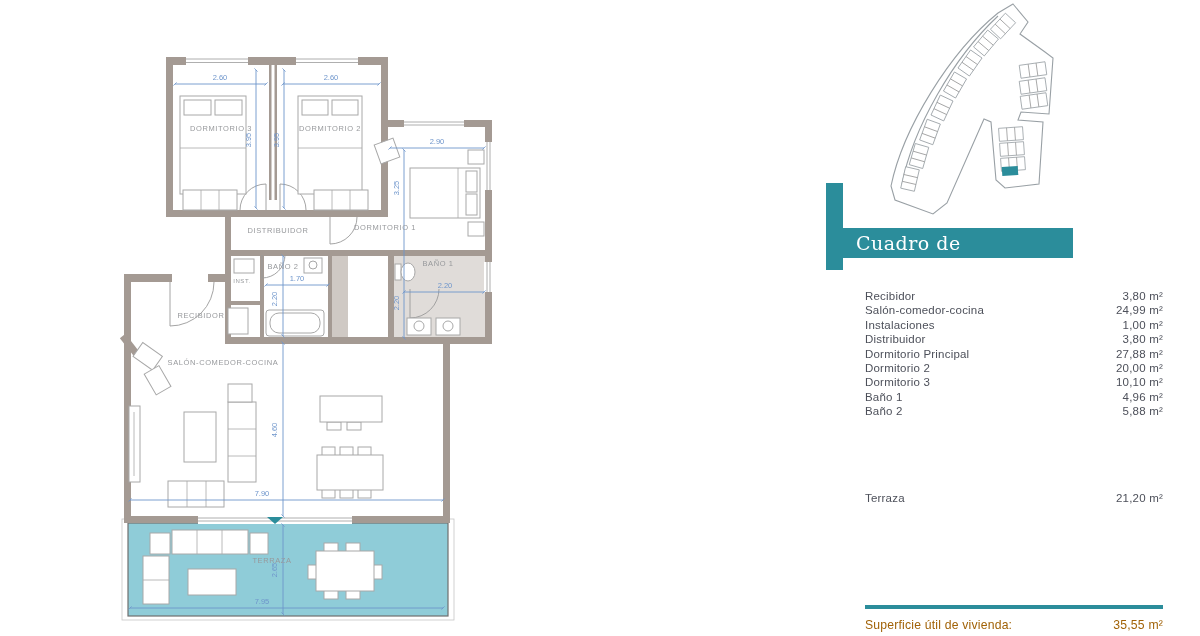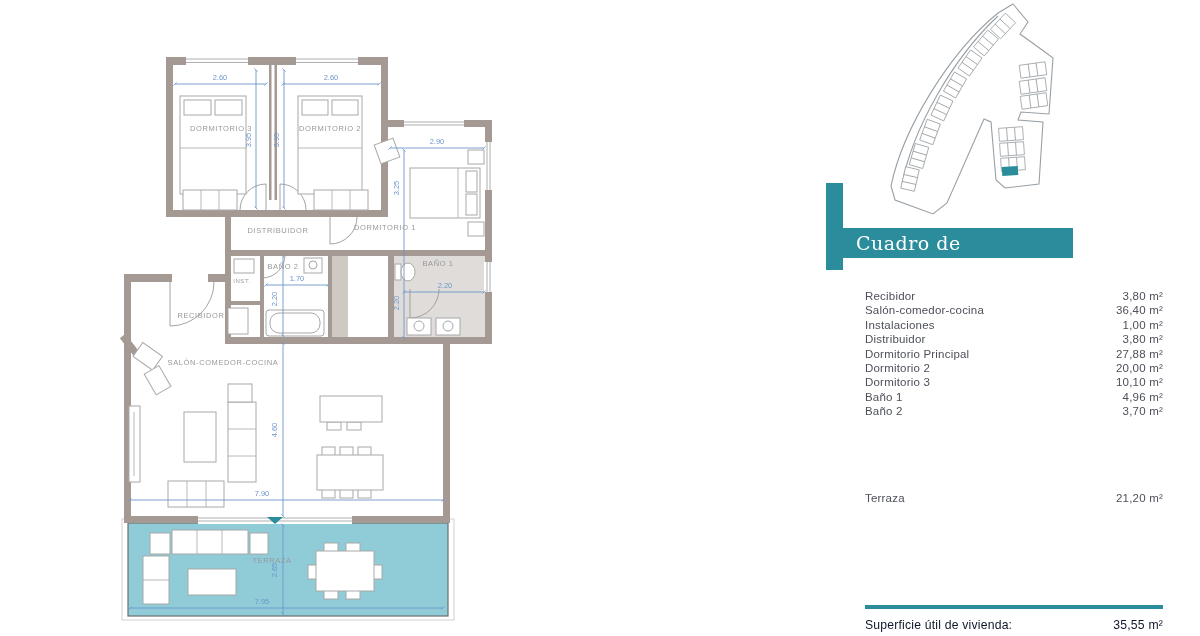--- a/index.html
+++ b/index.html
@@ -23,21 +23,21 @@
   .header-band{position:absolute;left:843px;top:228px;width:230px;height:30px;background:#2b8d9b;
                color:#fff;font-family:"DejaVu Serif",serif;font-size:19px;letter-spacing:0.5px;
                line-height:30px;padding-left:13px;box-sizing:border-box;}
   .surfaces-table{position:absolute;left:865px;top:290px;width:298px;}
   .surface-row{display:flex;justify-content:space-between;height:14.4px;
                font-size:11.5px;letter-spacing:0.2px;color:#4d505a;}
   .terraza-row{position:absolute;left:865px;top:492px;width:298px;display:flex;
                justify-content:space-between;font-size:11.5px;letter-spacing:0.2px;color:#4d505a;}
   .divider{position:absolute;left:865px;top:605px;width:298px;height:4px;background:#2b8d9b;}
   .total-row{position:absolute;left:865px;top:618px;width:298px;display:flex;
-             justify-content:space-between;font-size:12.2px;letter-spacing:0.2px;color:#0f172a;}
+             justify-content:space-between;font-size:12.2px;letter-spacing:0.2px;color:#a16207;}
 </style>
 </head>
 <body>
 
 <div class="canvas">
 
   <svg style="position:absolute;left:60px;top:40px;" width="480" height="592" viewBox="60 40 480 592">
     <defs>
       <marker id="tk" viewBox="0 0 10 10" refX="5" refY="5" markerWidth="7" markerHeight="7" orient="auto">
         <path d="M2.5,7.5 L7.5,2.5" stroke="#6e95cb" stroke-width="1.3" fill="none"></path>
@@ -346,21 +346,21 @@
     <span>Cuadro de superficies</span>
   </div>
 
   <div class="surfaces-table">
     <div class="surface-row">
       <span>Recibidor</span>
       <span>3,80 m²</span>
     </div>
     <div class="surface-row">
       <span>Salón-comedor-cocina</span>
-      <span>36,40 m²</span>
+      <span>24,99 m²</span>
     </div>
     <div class="surface-row">
       <span>Instalaciones</span>
       <span>1,00 m²</span>
     </div>
     <div class="surface-row">
       <span>Distribuidor</span>
       <span>3,80 m²</span>
     </div>
     <div class="surface-row">
@@ -374,21 +374,21 @@
     <div class="surface-row">
       <span>Dormitorio 3</span>
       <span>10,10 m²</span>
     </div>
     <div class="surface-row">
       <span>Baño 1</span>
       <span>4,96 m²</span>
     </div>
     <div class="surface-row">
       <span>Baño 2</span>
-      <span>3,70 m²</span>
+      <span>5,88 m²</span>
     </div>
   </div>
 
   <div class="terraza-row">
     <span>Terraza</span>
     <span>21,20 m²</span>
   </div>
 
   <div class="divider"></div>
 

